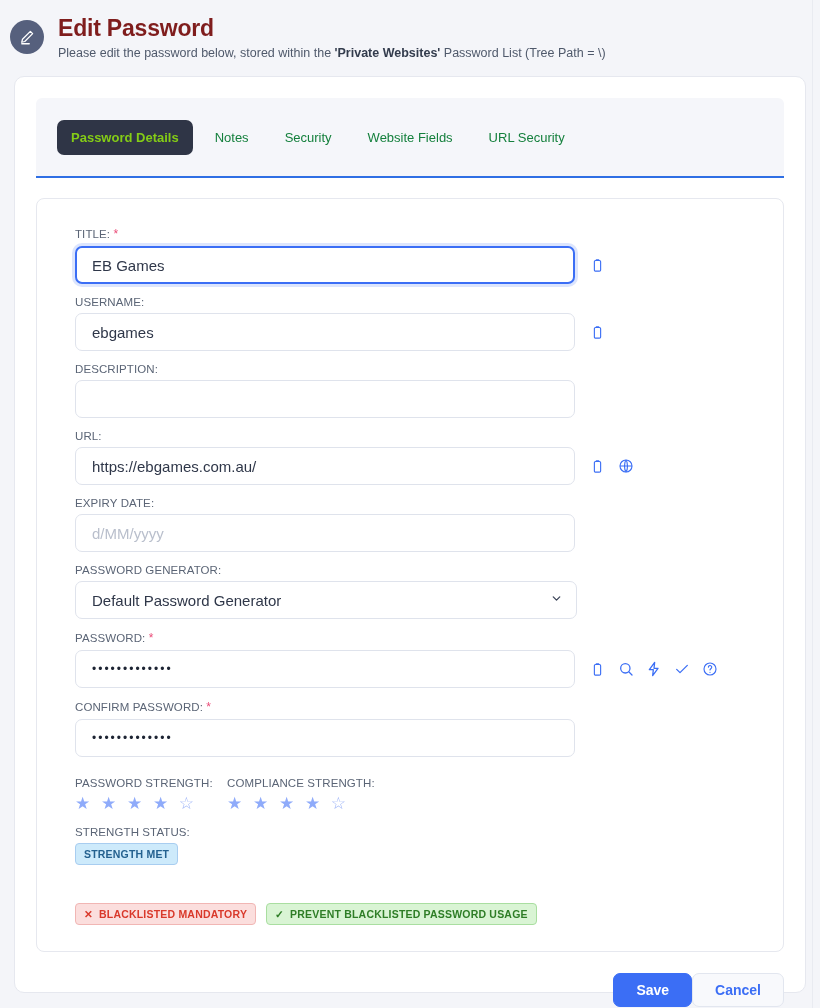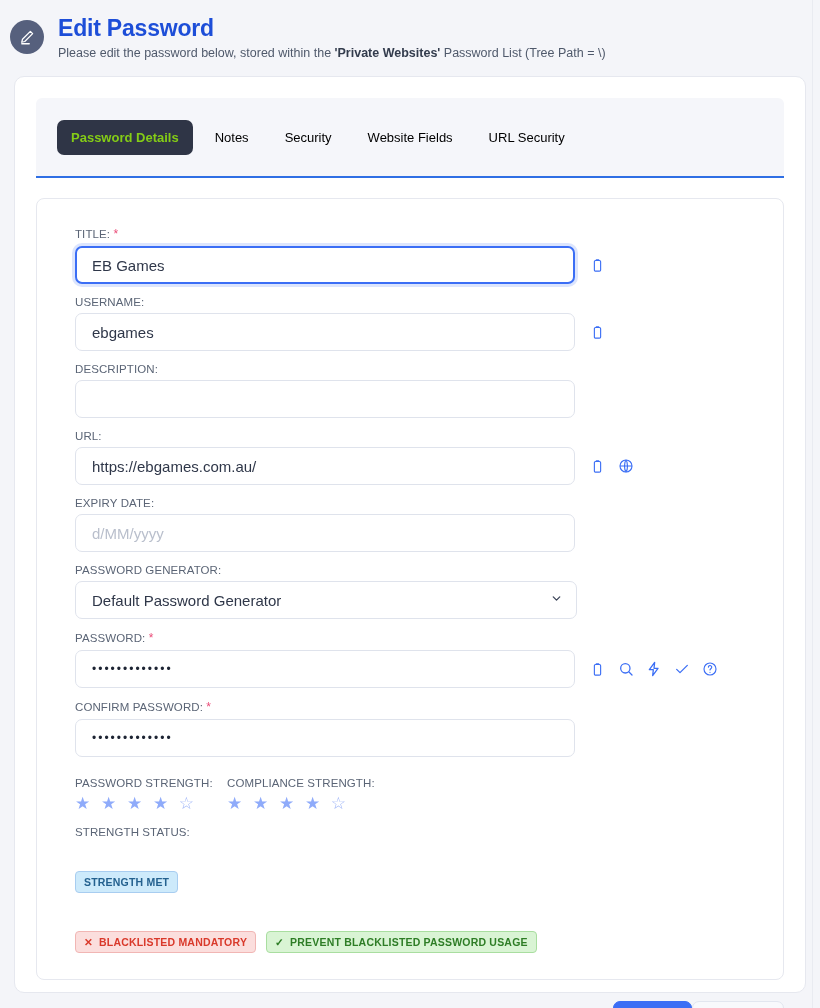--- a/index.html
+++ b/index.html
@@ -25,21 +25,21 @@
     border-radius: 50%;
     background: #56607d;
     flex: 0 0 34px;
     margin-top: 6px;
     display: flex; align-items: center; justify-content: center;
   }
   .header-text { margin-left: 14px; }
   .page-title {
     font-size: 23px;
     font-weight: bold;
-    color: #1d4ed8;
+    color: #7f1d1d;
     letter-spacing: -.2px;
     line-height: 28px;
     margin: 0;
   }
   .page-subtitle {
     font-size: 12.5px;
     color: #4f596b;
     margin-top: 3px;
     line-height: 16px;
   }
@@ -62,21 +62,21 @@
     background: #f5f6fa;
     border-top-left-radius: 6px;
     border-top-right-radius: 6px;
     border-bottom: 2px solid #2f6fe4;
     display: flex;
     align-items: center;
     padding-left: 21px;
   }
   .tab {
     font-size: 13px;
-    color: #000000;
+    color: #15803d;
     padding: 10px 14px;
     border-radius: 7px;
     white-space: nowrap;
     margin-right: 8px;
     cursor: pointer;
   }
   .tab.active {
     background: #2f3546;
     color: #84cc16;
     font-weight: bold;
@@ -152,21 +152,21 @@
 
   .status-block { margin-top: 12px; }
   .badge {
     display: inline-flex; align-items: center;
     font-size: 10.5px; font-weight: bold;
     letter-spacing: .2px;
     border-radius: 4px;
     padding: 4px 8px;
     line-height: 12px;
   }
-  .badge.info { background: #cdeafb; border: 1px solid #a8cdf0; color: #24618f; margin-top: 28px; }
+  .badge.info { background: #cdeafb; border: 1px solid #a8cdf0; color: #24618f; }
   .badge.danger { background: #fbdedd; border: 1px solid #f1b6b4; color: #d9392b; margin-right: 10px; }
   .badge.success { background: #d9f4d4; border: 1px solid #a9deA0; color: #2e7d26; }
   .badge .gly { margin-right: 6px; font-weight: bold; }
   .flags-row { margin-top: 38px; display: flex; align-items: center; }
 
   
   .card-footer {
     display: flex; justify-content: flex-end;
     margin: 21px 21px 0 21px;
   }

